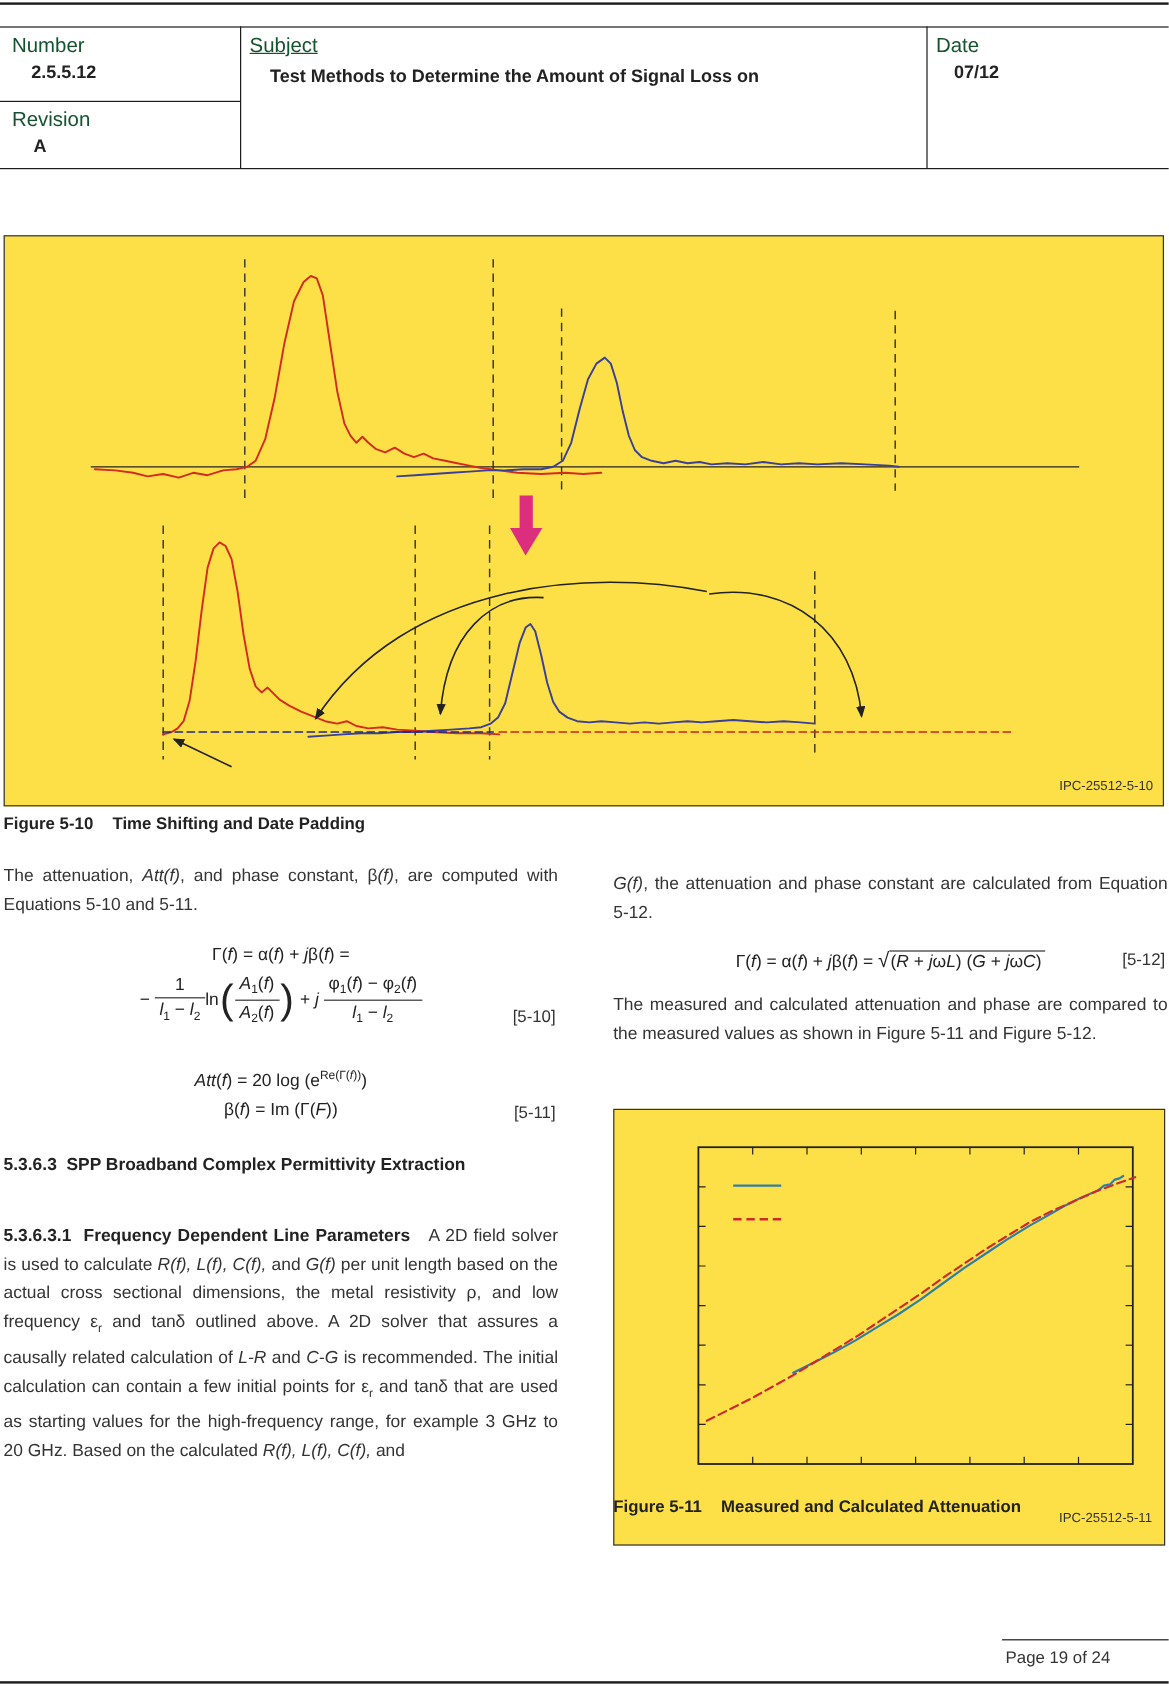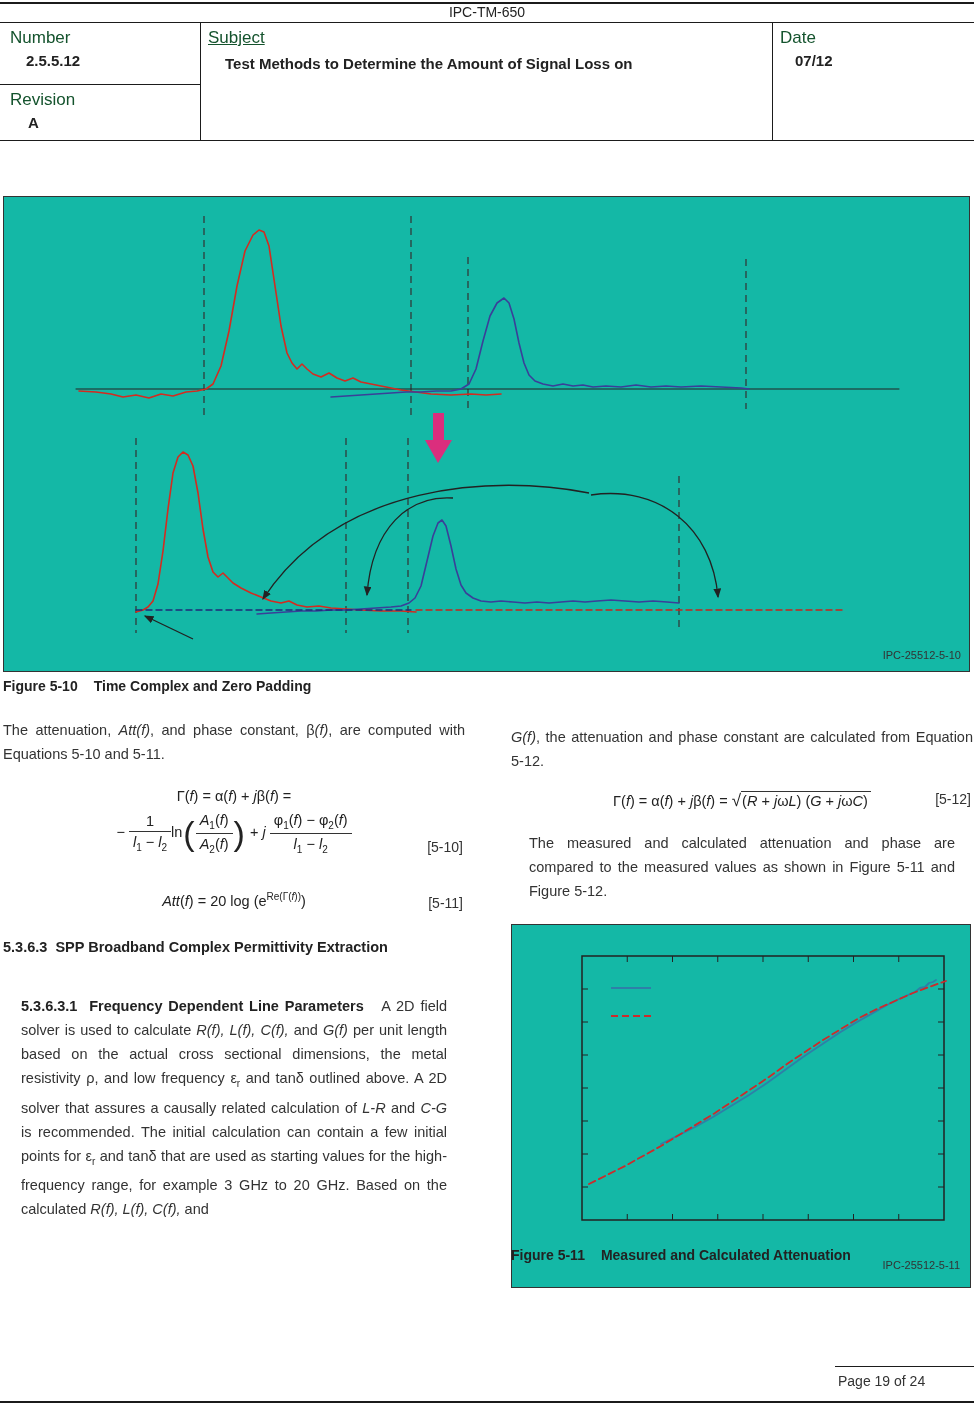--- a/index.html
+++ b/index.html
@@ -5,26 +5,26 @@
   * { box-sizing: border-box; }
   body { margin:0; background:#ffffff; }
   .page { position:relative; width:974px; height:1408px; background:#fff; overflow:hidden;
           font-family:"Liberation Sans", sans-serif; color:#333; }
   .rule { position:absolute; background:#1b1b1b; }
   .doc-title { position:absolute; top:4px; left:0; width:100%; text-align:center;
                font-size:14px; color:#222; }
   .cell-label { position:absolute; font-size:17px; color:#14532d; }
   .cell-value { position:absolute; font-size:15px; font-weight:bold; color:#222; }
   .subject-value { line-height:23px; }
-  .fig-box { position:absolute; border:1px solid #333; background:#14b8a6; }
+  .fig-box { position:absolute; border:1px solid #333; background:#fde047; }
   .fig-watermark { position:absolute; font-size:11px; color:#333; }
   .fig-caption { position:absolute; font-size:14px; font-weight:bold; color:#222; }
   .fig-caption .cap-title { margin-left:16px; }
   .col { position:absolute; width:462px; }
-  .body-text { font-size:14.5px; line-height:24px; text-align:justify; margin:18px; color:#333; }
+  .body-text { font-size:14.5px; line-height:24px; text-align:justify; margin:0; color:#333; }
   .run-in { font-weight:bold; color:#222; }
   .section-head { font-size:14.5px; font-weight:bold; color:#222; margin:0; }
   .eq-block { position:relative; text-align:center; font-size:14.5px; color:#222; }
   .eq-line { line-height:24px; }
   .eq-frac-line { line-height:normal; padding:4px 0; }
   .eq-tag { position:absolute; right:2px; font-size:14px; color:#333; }
   .eq510 .eq-tag { bottom:4px; }
   .eq511 .eq-tag { bottom:2px; }
   .eq512 .eq-tag { top:2px; }
   .frac { display:inline-block; vertical-align:middle; text-align:center; }
@@ -35,21 +35,20 @@
   .rad { border-top:1.2px solid #333; padding:1px 3px 0 1px; }
   sub, sup { font-size:10px; }
   .footer-page { position:absolute; font-size:14px; color:#333; }
 </style>
 </head>
 <body>
 
 <div class="page">
 
   <div class="rule" style="left:0;top:2px;width:974px;height:2px;"></div>
-  <div class="doc-title">IPC-TM-650</div>
   <div class="rule" style="left:0;top:22px;width:974px;height:1px;"></div>
 
   <div>
     <div class="rule" style="left:200px;top:22px;width:1px;height:118px;"></div>
     <div class="rule" style="left:772px;top:22px;width:1px;height:118px;"></div>
     <div class="rule" style="left:0;top:84px;width:200px;height:1px;"></div>
     <div class="rule" style="left:0;top:140px;width:974px;height:1px;"></div>
 
     <div class="cell-label" style="left:10px;top:28px;">Number</div>
     <div class="cell-value" style="left:26px;top:52px;">2.5.5.12</div>
@@ -89,34 +88,35 @@
         <polyline points="412,413 838,413" fill="none" stroke="#c8251c" stroke-width="1.4" stroke-dasharray="6,4" stroke-linejoin="round" stroke-linecap="round"></polyline>
         <path d="M 585 296 C 490 277 335 286 259 402" fill="none" stroke="#222" stroke-width="1.3" marker-end="url(#ah510)"></path>
         <path d="M 449 301 C 405 298 368 330 363 398" fill="none" stroke="#222" stroke-width="1.3" marker-end="url(#ah510)"></path>
         <path d="M 587 298 C 655 288 708 330 714 400" fill="none" stroke="#222" stroke-width="1.3" marker-end="url(#ah510)"></path>
         <path d="M 189 442 L 141 419" fill="none" stroke="#222" stroke-width="1.3" marker-end="url(#ah510)"></path>
         <polygon points="429,216 440,216 440,243 448,243 434,266 421,243 429,243" fill="#db2e7d"></polygon>
       </svg>
     <div class="fig-watermark" style="right:8px;bottom:10px;">IPC-25512-5-10</div>
   </div>
   <div class="fig-caption" style="left:3px;top:678px;">
-    <span class="cap-label">Figure 5-10</span><span class="cap-title">Time Complex and Zero Padding</span>
+    <span class="cap-label">Figure 5-10</span><span class="cap-title">Time Shifting and Date Padding</span>
   </div>
 
   <div class="col" style="left:3px;top:718px;">
     <p class="body-text" style="margin:0 0 18px;">The attenuation, <i>Att(f)</i>, and phase constant, β<i>(f)</i>, are computed with Equations 5-10 and 5-11.</p>
 
     <div class="eq-block eq510" style="margin:12px 0 26px;">
       <div class="eq-line">Γ(<i>f</i>) = α(<i>f</i>) + <i>j</i>β(<i>f</i>) =</div>
       <div class="eq-line eq-frac-line">− <span class="frac"><span class="num">1</span><span class="den"><i>l</i><sub>1</sub> − <i>l</i><sub>2</sub></span></span>ln<span class="bigp">(</span><span class="frac"><span class="num"><i>A</i><sub>1</sub>(<i>f</i>)</span><span class="den"><i>A</i><sub>2</sub>(<i>f</i>)</span></span><span class="bigp">)</span> + <i>j</i> <span class="frac"><span class="num">φ<sub>1</sub>(<i>f</i>) − φ<sub>2</sub>(<i>f</i>)</span><span class="den"><i>l</i><sub>1</sub> − <i>l</i><sub>2</sub></span></span></div>
       <span class="eq-tag">[5-10]</span>
     </div>
 
     <div class="eq-block eq511" style="margin:0 0 26px;">
       <div class="eq-line"><i>Att</i>(<i>f</i>) = 20 log (e<sup>Re(Γ(<i>f</i>))</sup>)</div>
+      <div class="eq-line">β(<i>f</i>) = Im (Γ(<i>F</i>))</div>
       <span class="eq-tag">[5-11]</span>
     </div>
 
     <p class="section-head" style="margin:0 0 39px;">5.3.6.3&nbsp;&nbsp;SPP Broadband Complex Permittivity Extraction</p>
 
     <p class="body-text"><span class="run-in">5.3.6.3.1&nbsp;&nbsp;Frequency Dependent Line Parameters</span><span>&nbsp;&nbsp;&nbsp;A 2D field solver is used to calculate <i>R(f), L(f), C(f),</i> and <i>G(f)</i> per unit length based on the actual cross sectional dimensions, the metal resistivity ρ, and low frequency ε<sub>r</sub> and tanδ outlined above. A 2D solver that assures a causally related calculation of <i>L-R</i> and <i>C-G</i> is recommended. The initial calculation can contain a few initial points for ε<sub>r</sub> and tanδ that are used as starting values for the high-frequency range, for example 3 GHz to 20 GHz. Based on the calculated <i>R(f), L(f), C(f),</i> and</span></p>
   </div>
 
   <div class="col" style="left:511px;top:718px;">
     <p class="body-text" style="margin:7px 0 16px;"><i>G(f)</i>, the attenuation and phase constant are calculated from Equation 5-12.</p>

